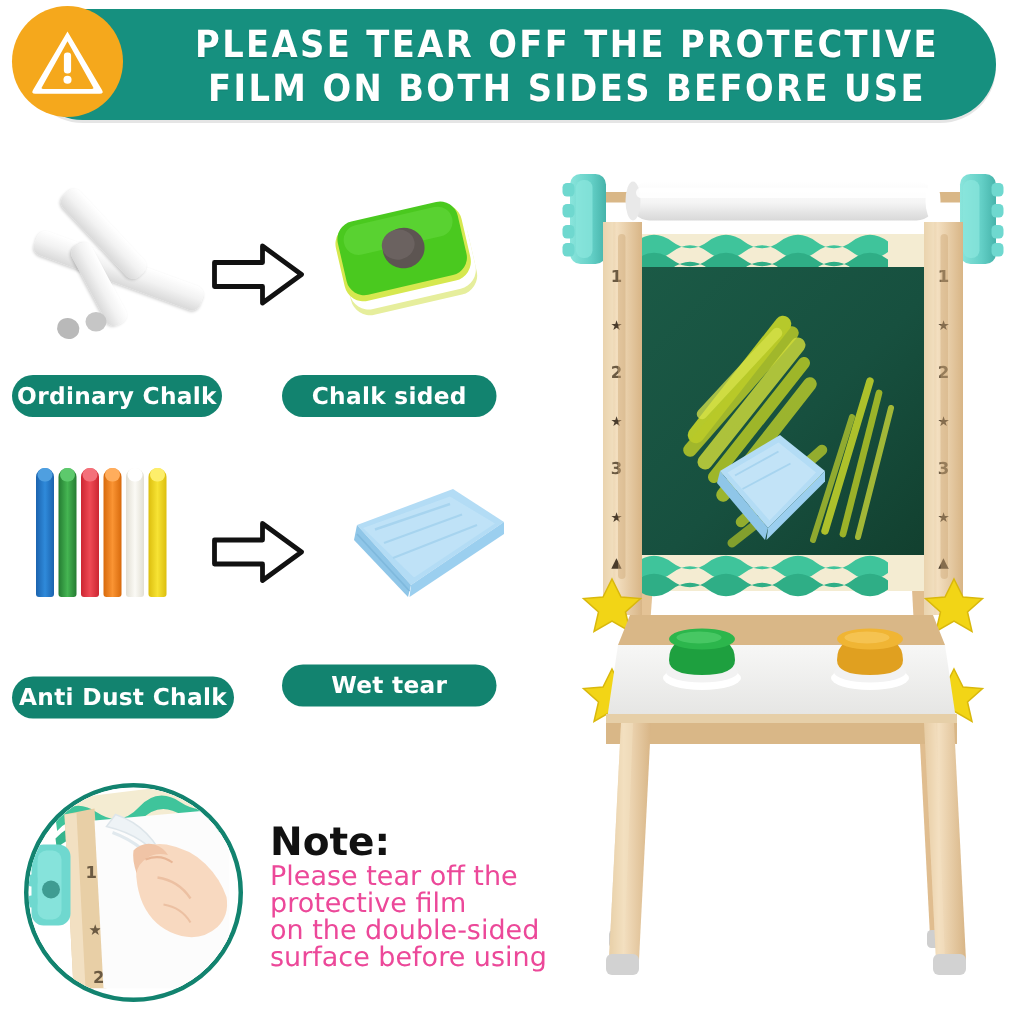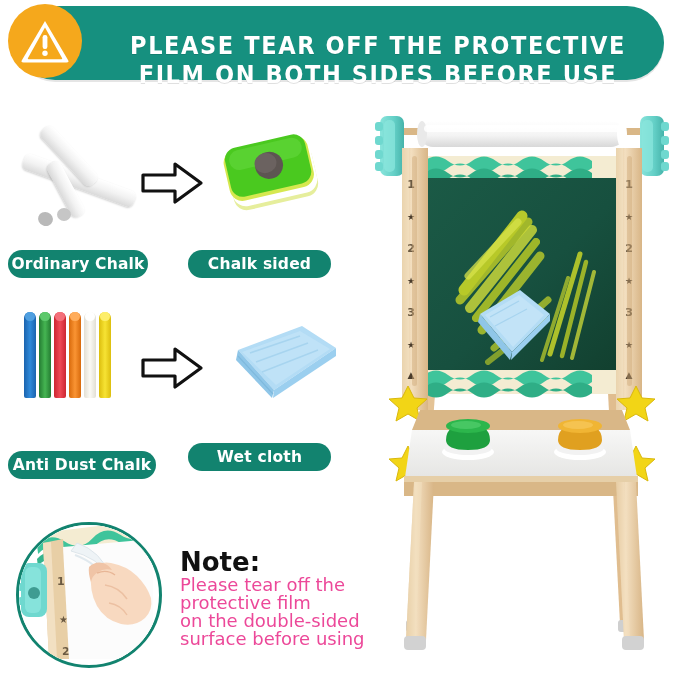--- a/index.html
+++ b/index.html
@@ -18,21 +18,21 @@
     box-shadow:0 2px 0 rgba(0,0,0,.10);
   }
   .banner-text{
     position:absolute;left:86px;top:9px;width:548px;height:58px;
     color:#ffffff;
     font-family:"DejaVu Sans Condensed","Liberation Sans Narrow","Liberation Sans",sans-serif;
     font-weight:bold;font-size:25px;line-height:29px;
     letter-spacing:1.6px;text-align:center;
     text-shadow:0 1px 0 rgba(0,0,0,.12);
     white-space:pre-line;
-    display:flex;align-items:center;justify-content:center;margin-top:16px;
+    display:flex;align-items:center;justify-content:center;
   }
   .warn-circle{
     position:absolute;left:8px;top:4px;width:74px;height:74px;border-radius:50%;
     background:#f5a81c;
     display:flex;align-items:center;justify-content:center;
   }
   .warn-tri{display:block;}
 
   
   .pill{
@@ -176,21 +176,21 @@
       <path d="M24 40 L76 21" stroke="#a7d4ef" stroke-width="1.4" fill="none"></path>
       <path d="M30 50 L86 28" stroke="#a7d4ef" stroke-width="1.4" fill="none"></path>
       <path d="M6 34 L41 72" stroke="#7fb9dd" stroke-width="1.2" fill="none"></path>
     </svg>
   </div>
 
   <div class="pill pill-antidust">
     <span>Anti Dust Chalk</span>
   </div>
   <div class="pill pill-wet">
-    <span>Wet cloth</span>
+    <span>Wet tear</span>
   </div>
 
   <div class="note-circle">
     <svg width="134" height="134" viewBox="0 0 134 134">
       <rect width="134" height="134" fill="#ffffff"></rect>
 
       <g>
         <rect x="22" y="8" width="112" height="34" fill="#f4ecd2" transform="rotate(-7 22 8)"></rect>
         <path d="M18 20 q14 -12 28 0 t28 0 t28 0 t28 0 v9 q-14 12 -28 0 t-28 0 t-28 0 t-28 0 Z" fill="#3fc49b" transform="rotate(-7 18 20)"></path>
         <path d="M18 34 q14 -12 28 0 t28 0 t28 0 t28 0 v7 q-14 12 -28 0 t-28 0 t-28 0 t-28 0 Z" fill="#35b48d" transform="rotate(-7 18 34)"></path>

